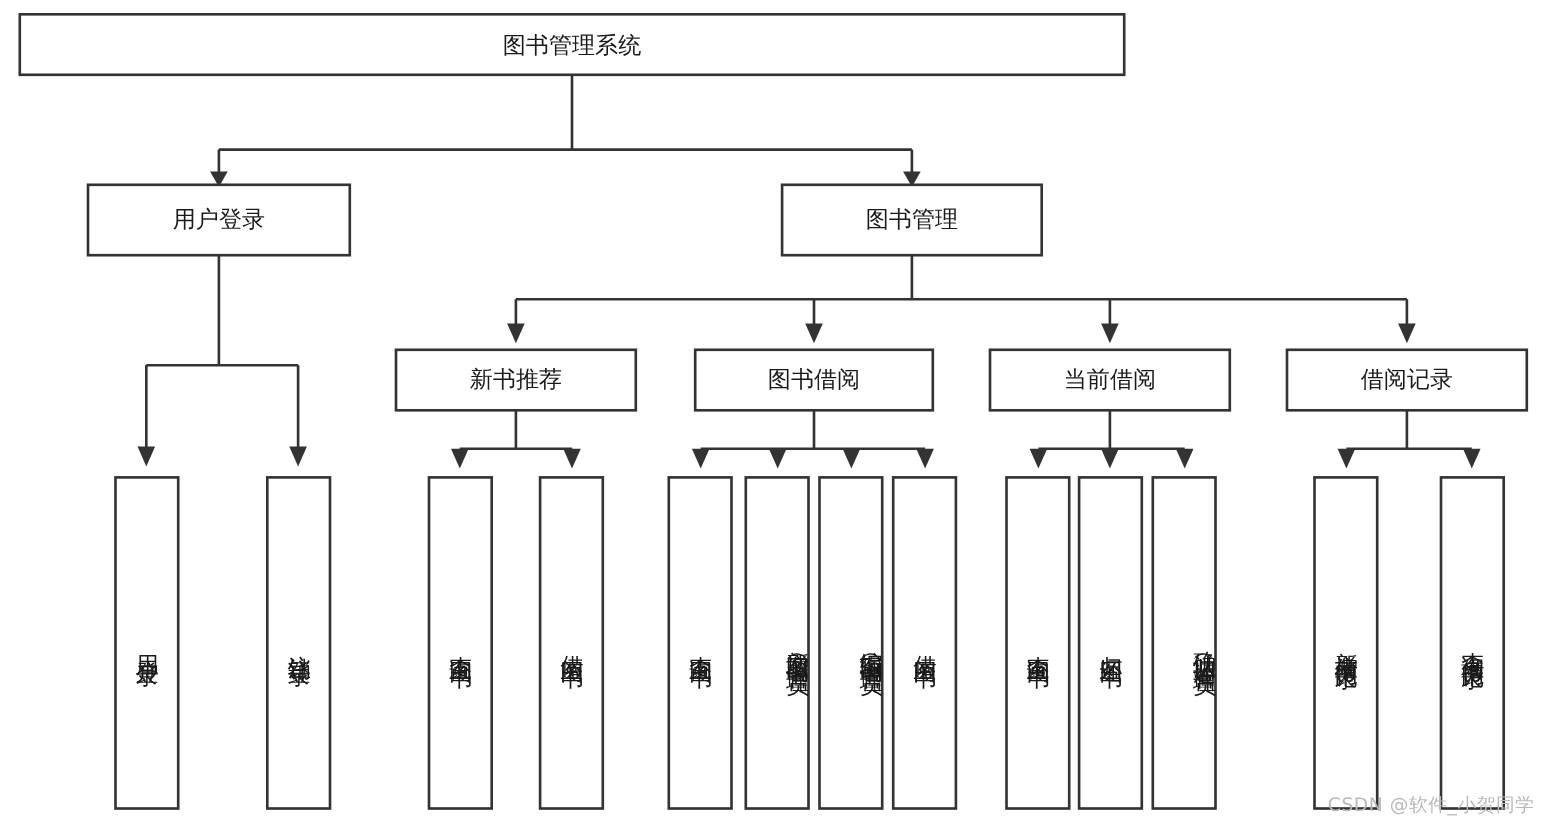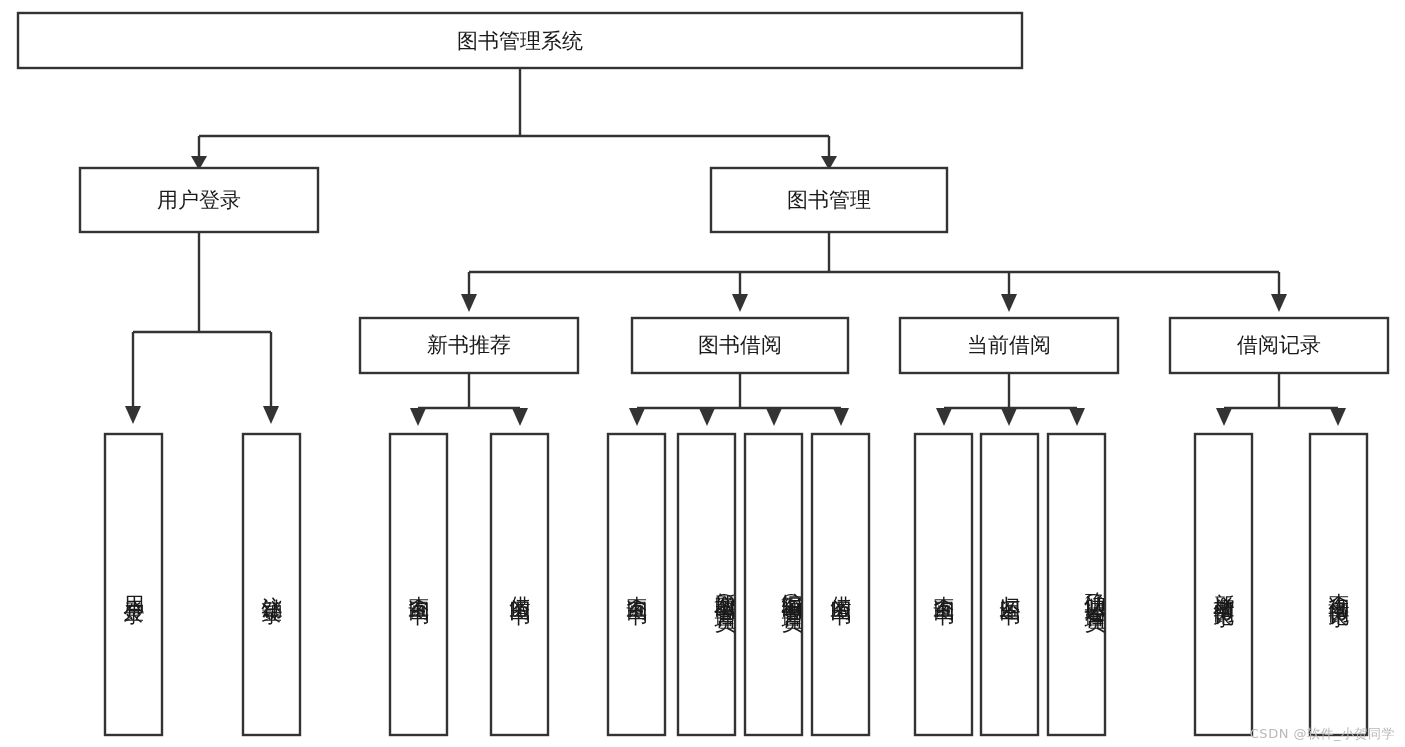--- a/index.html
+++ b/index.html
@@ -61,21 +61,21 @@
     align-items: flex-start;
     justify-content: center;
     white-space: nowrap;
     pointer-events: none;
   }
   .watermark {
     position: absolute;
     right: 10px;
     bottom: 4px;
     font-family: "DejaVu Sans", "Liberation Sans", sans-serif;
-    font-size: 13px;
+    font-size: 17px;
     color: #b9b9b9;
     white-space: nowrap;
     letter-spacing: 0.5px;
   }
 </style>
 </head>
 <body>
 
 <div id="diagram-root">
 

